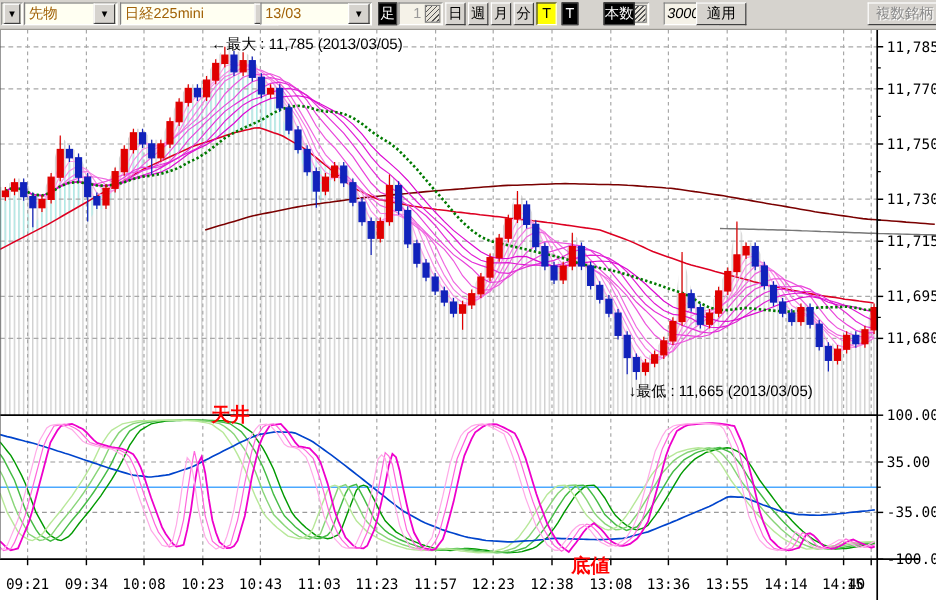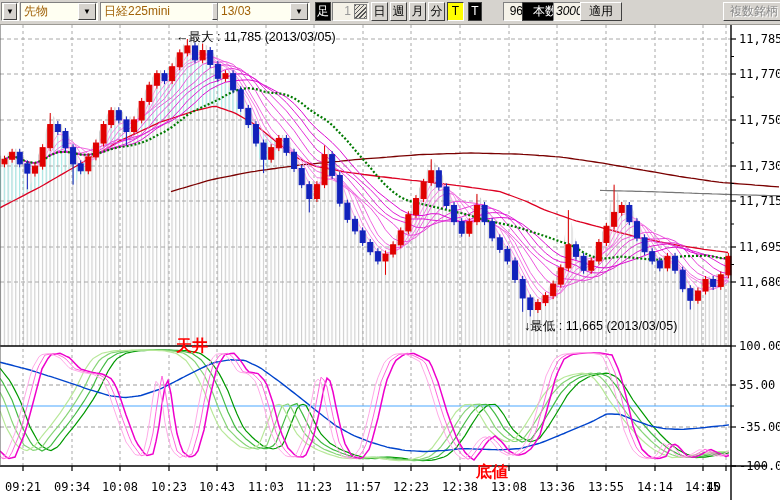--- a/index.html
+++ b/index.html
@@ -57,21 +57,21 @@
   <div class="tb btn" style="left:371px;width:17px;">日</div>
   <div class="tb btn" style="left:390px;width:17px;">週</div>
   <div class="tb btn" style="left:409px;width:17px;">月</div>
   <div class="tb btn" style="left:428px;width:17px;">分</div>
   <div class="tb btn pressed" style="left:447px;width:17px;">T</div>
   <div class="tb blacklab" style="left:468px;width:14px;">T</div>
   <div class="tb spin" style="left:503px;width:38px;">
     <span class="v">96</span>
     <span class="grip"></span>
   </div>
-  <div class="tb blacklab" style="left:522px;width:46px;">本数</div>
+  <div class="tb blacklab" style="left:503px;width:26px;">本数</div>
   <div class="tb spin" style="left:553px;width:46px;font-style:italic;">
     <span class="v">3000</span>
     <span class="grip"></span>
   </div>
   <div class="tb btn" style="left:580px;width:42px;">適用</div>
   <div class="tb btn disabledbtn" style="left:723px;width:62px;">複数銘柄</div>
 </div>
 
 <div id="chartwrap">
   <svg id="chart" width="780" height="476" viewBox="0 24 780 476">

